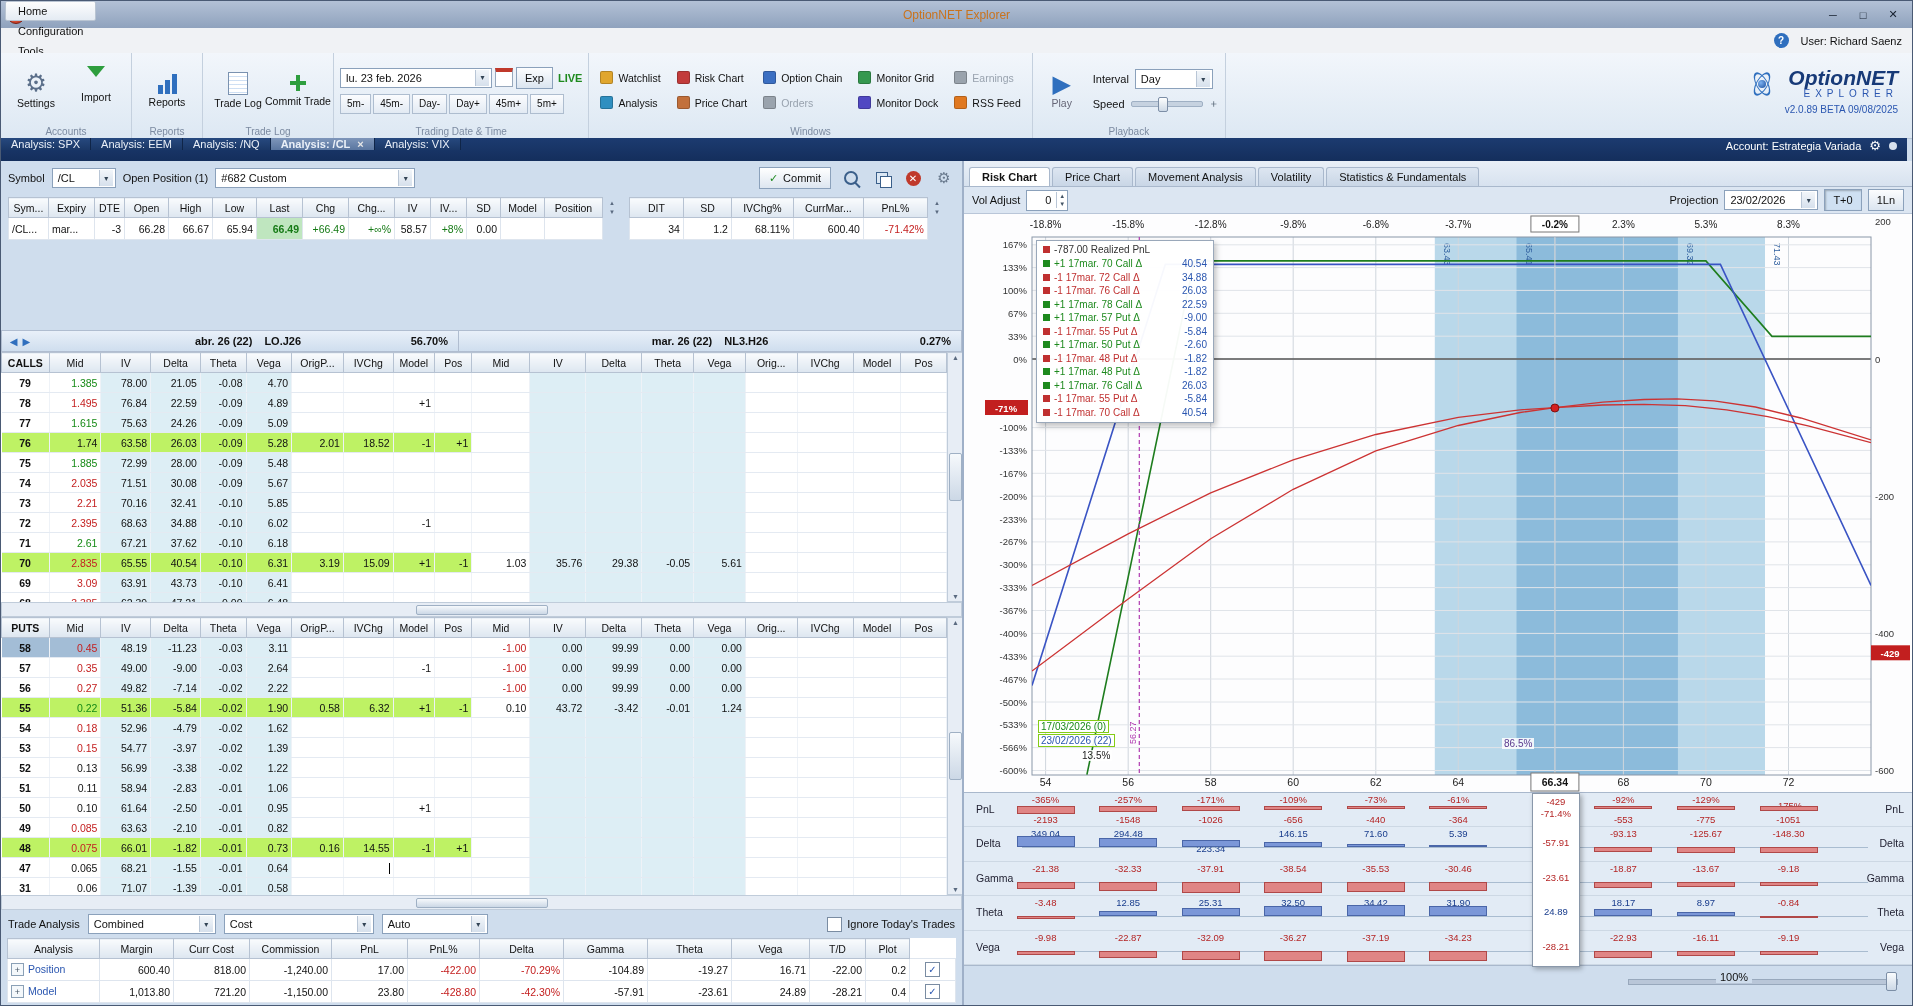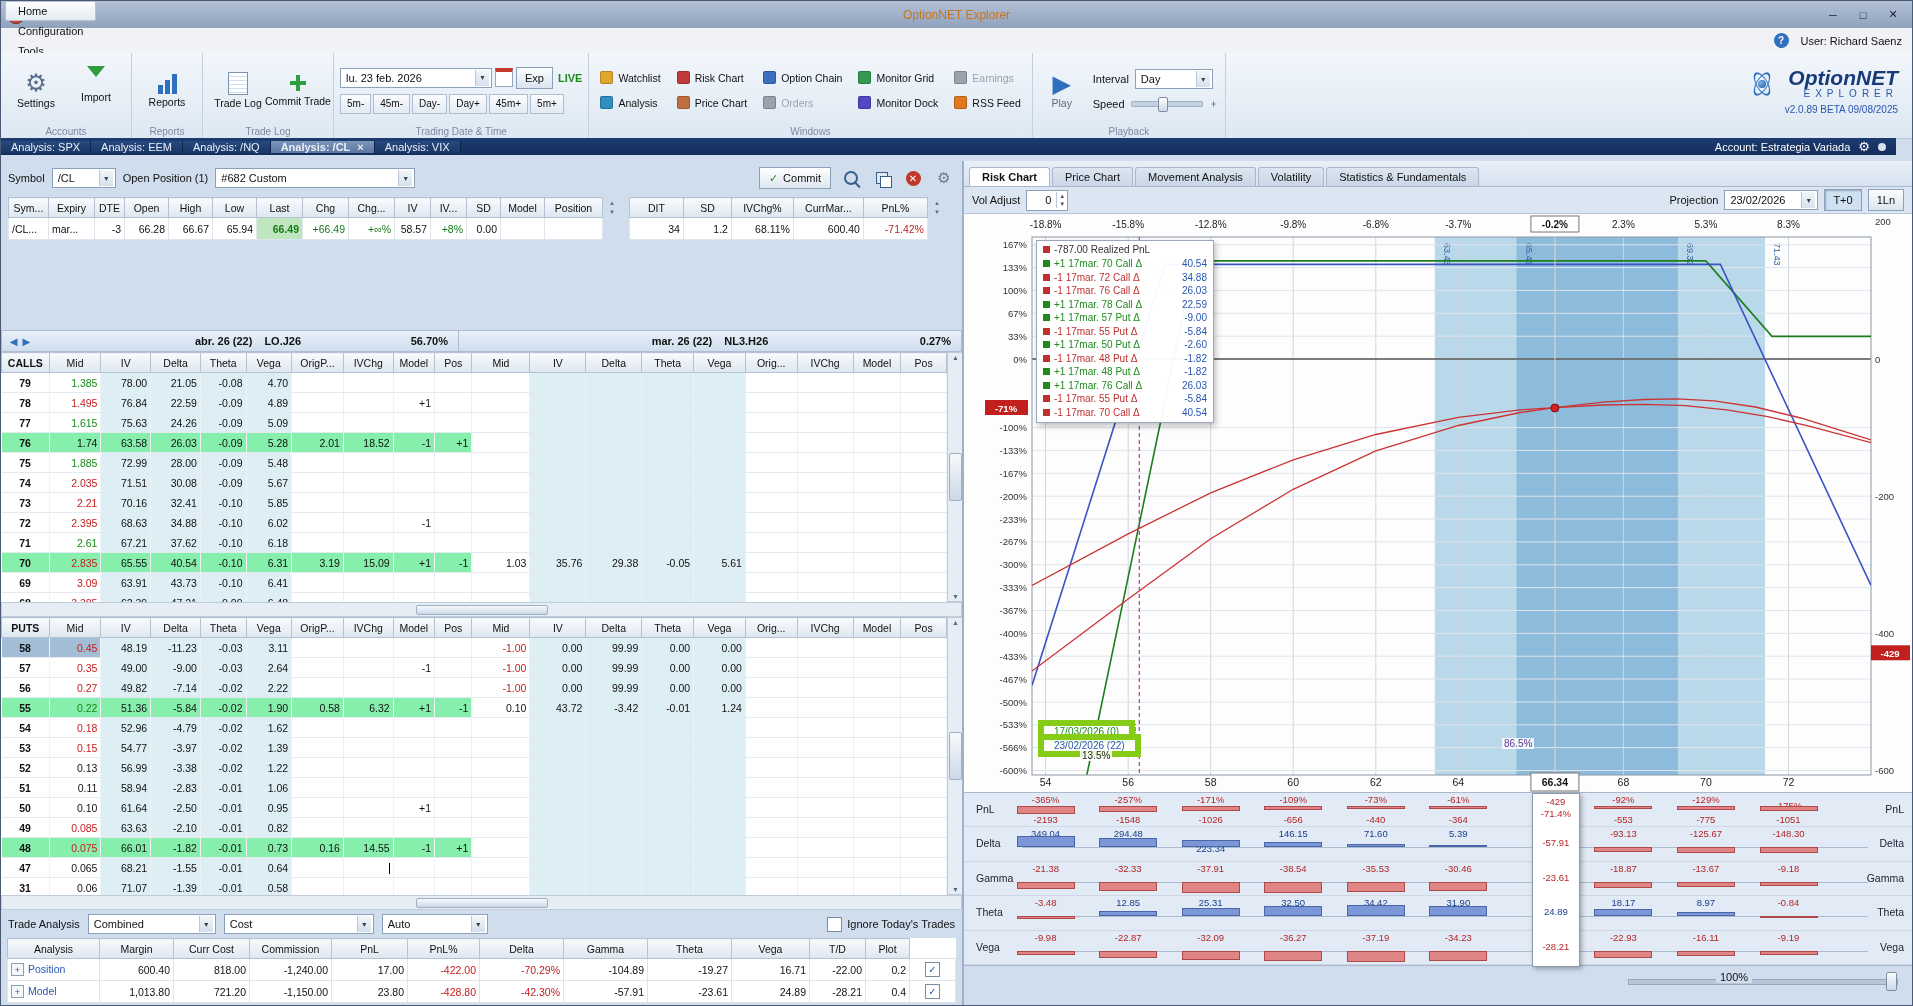--- a/index.html
+++ b/index.html
@@ -53,21 +53,21 @@
   #rib-right{margin-left:auto;display:flex;flex-direction:column;align-items:flex-end;justify-content:center;padding-right:14px;border-right:none}
   .logo-row{display:flex;align-items:center;gap:8px}
   .atom{position:relative;width:36px;height:36px}
   .orb{position:absolute;inset:5px;border:2px solid #2f6fbe;border-radius:50%;transform:rotate(60deg) scaleY(.45)}
   .o2{transform:rotate(-60deg) scaleY(.45)}
   .nucleus{position:absolute;left:14px;top:14px;width:8px;height:8px;border-radius:50%;background:radial-gradient(circle at 35% 35%,#7db2f0,#1b4f9e)}
   .logo-name{font-size:21px;font-weight:bold;font-style:italic;color:#173a78;line-height:20px}
   .logo-sub{font-size:10px;letter-spacing:5px;color:#2a56b0;text-align:right}
   .logo-ver{font-size:10px;color:#2a56b0;margin-top:2px}
   
-  #atabs{position:absolute;top:137px;left:0;right:16px;height:17px;background:linear-gradient(#1c3b70,#142e5c);display:flex;align-items:center}
+  #atabs{position:absolute;top:137px;left:0;right:5px;height:23px;background:linear-gradient(#1c3b70,#142e5c);display:flex;align-items:flex-start}
   #atabs-items{display:flex}
   .atab{display:flex;align-items:center;padding:0 10px;color:#eaf0f8;background:linear-gradient(#27497f,#1a3766);border-right:1px solid #0f2548;font-size:11px}
   .atab.active{background:linear-gradient(#83a?,#5a76a0);background:linear-gradient(#7e96ba,#5a76a0);font-weight:bold}
   .aclose{margin-left:7px;color:#e8e8e8;font-size:11px}
   #atabs-right{margin-left:auto;display:flex;align-items:center;gap:8px;color:#fff;padding-right:10px;font-size:11px}
   .gear-w{font-size:13px;color:#fff}
   .dot-w{width:8px;height:8px;border-radius:50%;background:#d8e2ee}
   
   .lbl{font-size:11px;white-space:nowrap}
   .combo{display:flex;align-items:center;background:#fff;border:1px solid #8ba1bb;height:20px;padding:0 2px 0 5px;font-size:11px;box-sizing:border-box}
@@ -110,21 +110,21 @@
   .chz .pct{position:absolute;right:10px}
   .chain-wrap{display:flex;overflow:hidden;background:#fff}
   .ct{border-collapse:collapse;background:#fff;font-size:10.5px;table-layout:fixed;width:946px}
   .ct th{background:linear-gradient(#f9fbfd,#dde6f0);border:1px solid #b6c2d2;font-weight:normal;padding:0 3px;height:19px;white-space:nowrap;overflow:hidden;text-align:center}
   .ct th.side{font-weight:bold}
   .ct td{border-right:1px solid #eef2f7;border-bottom:1px solid #e4eaf2;padding:0 3px;text-align:right;height:19px;white-space:nowrap;overflow:hidden}
   .ct td.c-strike{font-weight:bold;text-align:center}
   .c-cyan{background:#ddeef5}
   .c-cen{text-align:center}
   .mid-red{color:#c42020}.mid-green{color:#168a16}.mid-black{color:#111}
-  .row-hl td:nth-child(-n+10){background:#86efac}
+  .row-hl td:nth-child(-n+10){background:#bef264}
   .row-sel td:nth-child(-n+2){background:#a3bdd6}
   .caret{display:inline-block;width:1px;height:11px;background:#000;vertical-align:middle}
   .vscroll{width:17px;flex:0 0 17px;background:#e7edf5;border:1px solid #c0ccda;display:flex;flex-direction:column;align-items:center;justify-content:space-between;padding:1px 0;box-sizing:border-box}
   .sar{font-size:7px;color:#5a6a80}
   .vthumb{width:11px;flex:0 0 46px;background:linear-gradient(#f6f9fc,#ccd8e6);border:1px solid #9fb0c4;border-radius:2px}
   .hstrip{flex:0 0 15px;background:#e7edf5;border:1px solid #c0ccda;display:flex;align-items:center;justify-content:center;box-sizing:border-box}
   .hthumb{width:130px;height:8px;background:linear-gradient(#f6f9fc,#ccd8e6);border:1px solid #9fb0c4;border-radius:2px}
   #trade-controls{flex:0 0 28px;display:flex;align-items:center;gap:8px;padding:0 7px}
   #ta-host{flex:0 0 auto;padding:0 6px 2px}
   .ta{width:100%}
@@ -141,21 +141,21 @@
   #svg-host{position:absolute;inset:0}
   #legend{position:absolute;left:72px;top:26px;width:178px;background:rgba(255,255,255,.96);border:1px solid #9aa8ba;box-shadow:2px 3px 6px rgba(0,0,0,.25);padding:3px 6px;z-index:5;box-sizing:border-box}
   .leg-title{display:flex;align-items:center;gap:4px;font-size:10px;margin-bottom:2px;color:#333}
   .sq{width:7px;height:7px;flex:0 0 auto}
   .sq-red,.sq-r{background:#c03030}.sq-g{background:#1e8a1e}
   .leg-item{display:flex;align-items:center;gap:4px;font-size:10px;line-height:13.5px}
   .leg-txt{flex:1;white-space:nowrap}
   .t-g{color:#1e8a1e}.t-r{color:#c03030}
   .leg-d{color:#2a56b0}
   .ov{position:absolute;font-size:10px;z-index:4;white-space:nowrap}
-  .dlabel{background:rgba(255,255,255,.92);border:6px solid #84cc16;padding:0 10px}
+  .dlabel{background:rgba(255,255,255,.92);border:1px solid #84cc16;padding:0 2px}
   .plabel{background:rgba(255,255,255,.85);padding:0 2px;color:#222}
   .p2{color:#5b3a8e}
   #greeks{position:relative;flex:0 0 172px;background:#e2ebf5;border-bottom:1px solid #a9b8cc}
   .grow{position:absolute;left:0;right:0;border-bottom:1px solid #cdd8e4;box-sizing:border-box}
   .glab{position:absolute;top:10px;font-size:10.5px;color:#223}
   .glab-l{left:12px}.glab-r{right:8px}
   .gbase{position:absolute;left:58px;right:44px;top:20px;height:1px;background:#a9bcd0}
   .gcell{position:absolute;top:0;width:76px;height:100%}
   .gtxt{position:absolute;left:0;right:0;text-align:center;font-size:9.5px;line-height:11px}
   .gbar{position:absolute;left:9px;width:58px;box-sizing:border-box}

